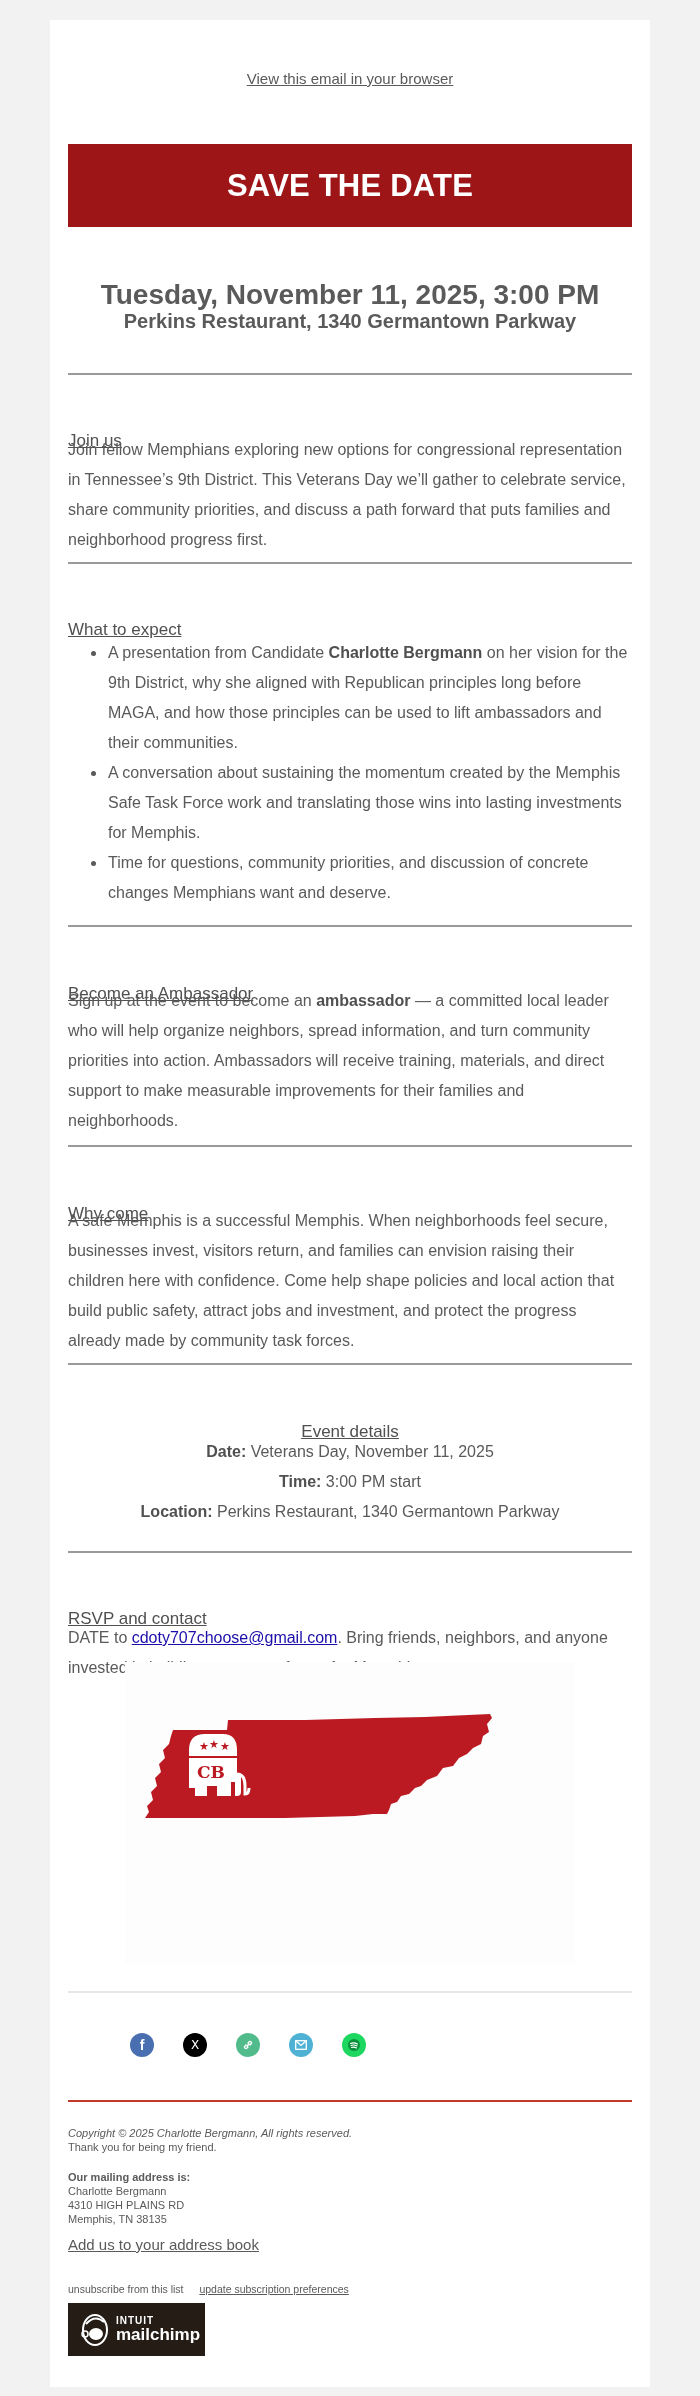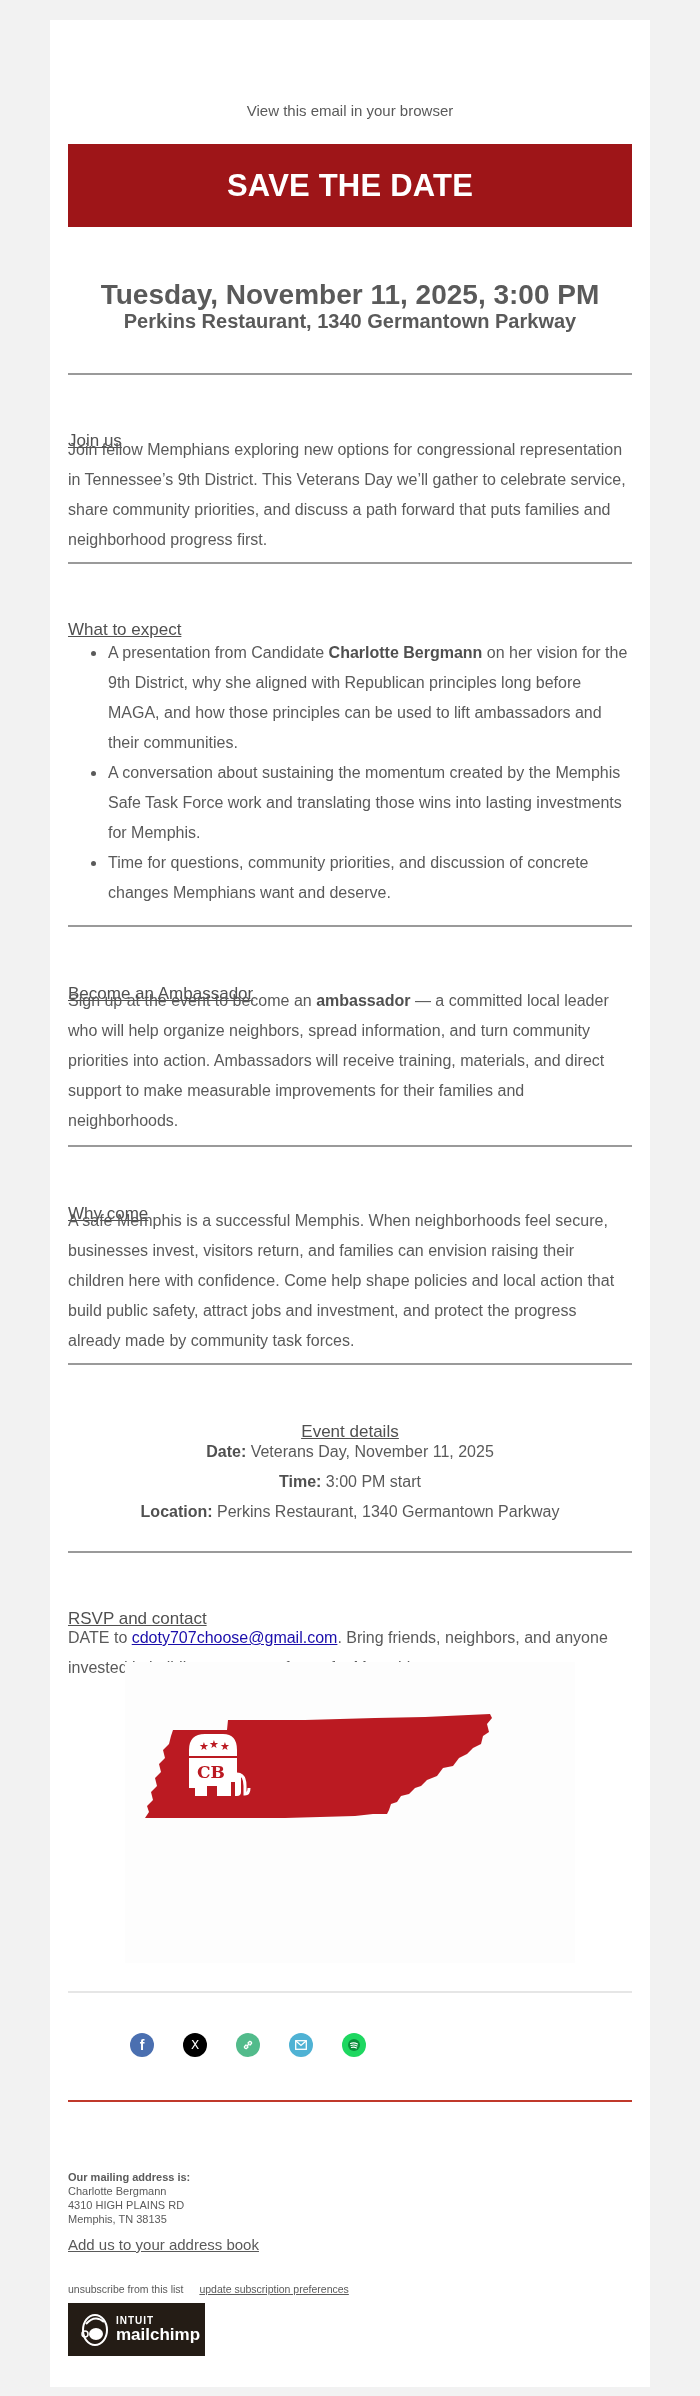--- a/index.html
+++ b/index.html
@@ -13,21 +13,21 @@
   }
   .container {
     position:absolute;
     left:50px; top:20px;
     width:600px; height:2367px;
     background:#ffffff;
   }
   .view-link {
     position:absolute; left:0; width:600px; top:50px;
     text-align:center; font-size:15px; color:#5a5a5a;
-    margin-top:32px;
+    text-decoration:underline;
   }
   .banner {
     position:absolute; left:18px; top:124px; width:564px; height:83px;
     background:#9e1518;
     display:flex; align-items:center; justify-content:center;
   }
   .banner span {
     color:#ffffff; font-weight:bold; font-size:31px; letter-spacing:0.2px;
   }
   .center-line {
@@ -163,20 +163,24 @@
   </div>
   <div class="social" style="left:292px;top:2013px;background:#1ed760;">
     <svg width="14" height="14" viewBox="0 0 14 14">
         <circle cx="7" cy="7" r="6" fill="#0a8f3a"></circle>
         <path d="M3.5,5.5 Q7,4 10.5,6 M4,7.5 Q7,6.3 10,8 M4.5,9.5 Q7,8.6 9.5,10" stroke="#fff" stroke-width="1.1" fill="none" stroke-linecap="round"></path>
       </svg>
   </div>
 
   <div class="divider-red" style="top:2080px;"></div>
 
+  <div class="footer-text" style="top:2106px;">
+    <div><i>Copyright © 2025 Charlotte Bergmann, All rights reserved.</i></div>
+    <div>Thank you for being my friend.</div>
+  </div>
   <div class="footer-text" style="top:2150px;">
     <div><b>Our mailing address is:</b></div>
     <div>Charlotte Bergmann</div>
     <div>4310 HIGH PLAINS RD</div>
     <div>Memphis, TN 38135</div>
   </div>
   <div class="footer-text" style="top:2218px;font-size:15px;">
     <a class="footer-link">Add us to your address book</a>
   </div>
   <div class="footer-text" style="top:2262px;font-size:10.5px;">

